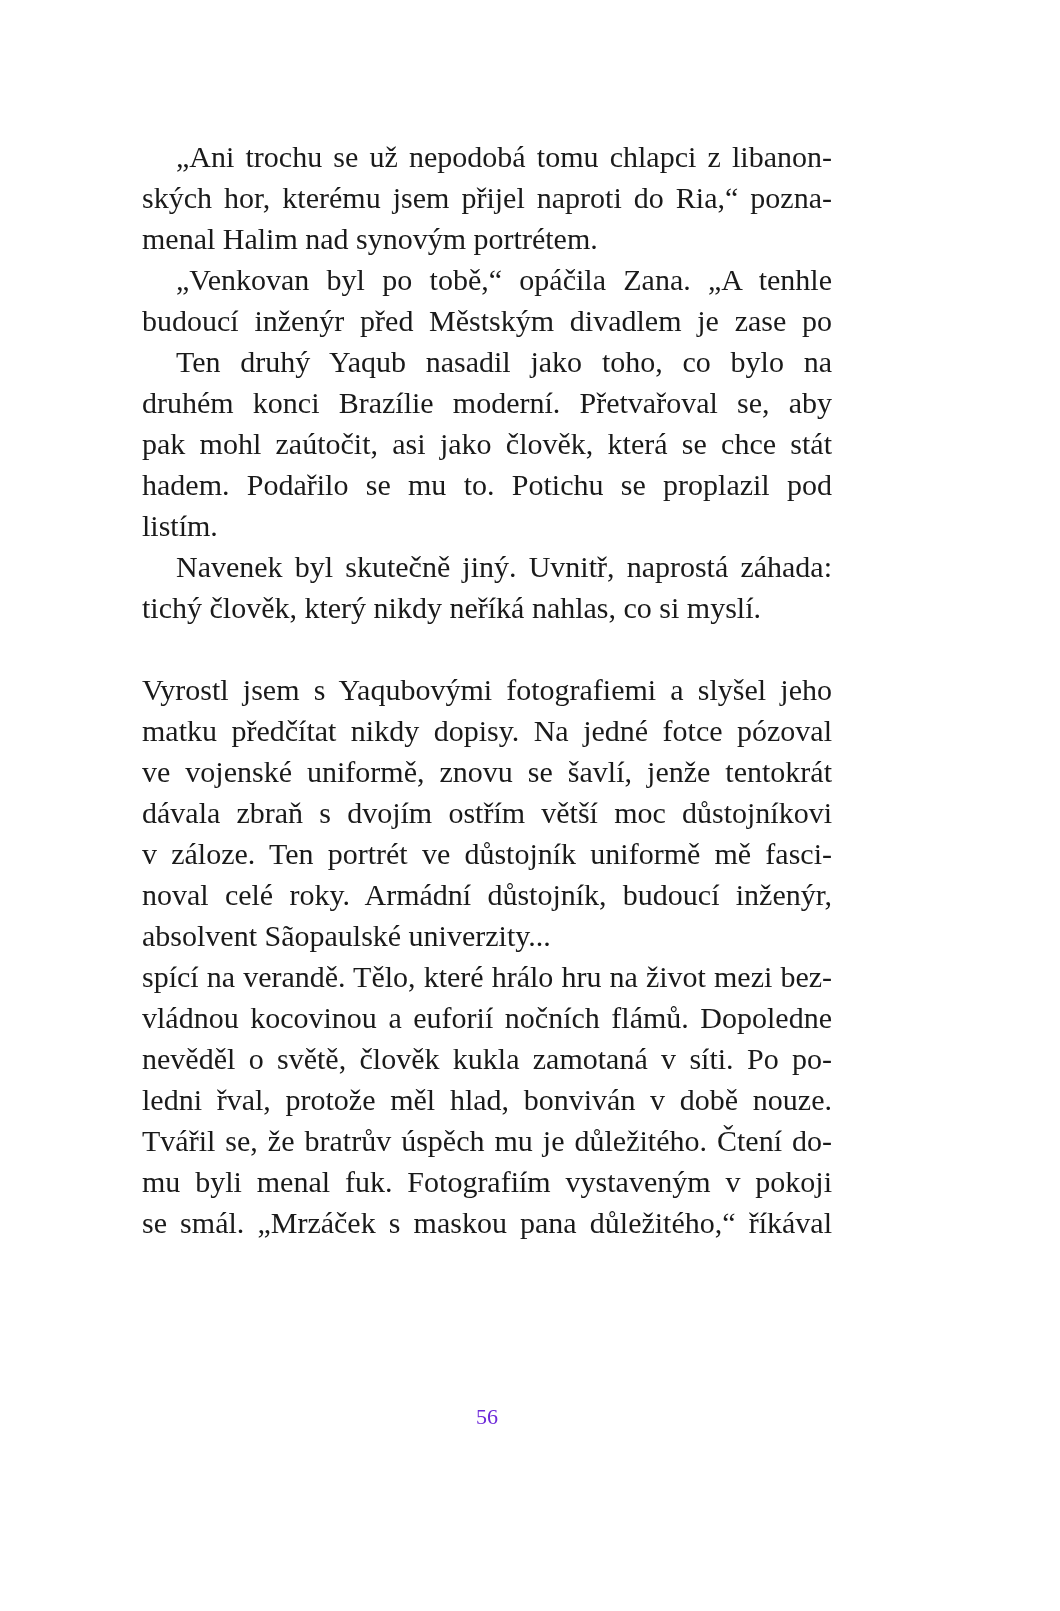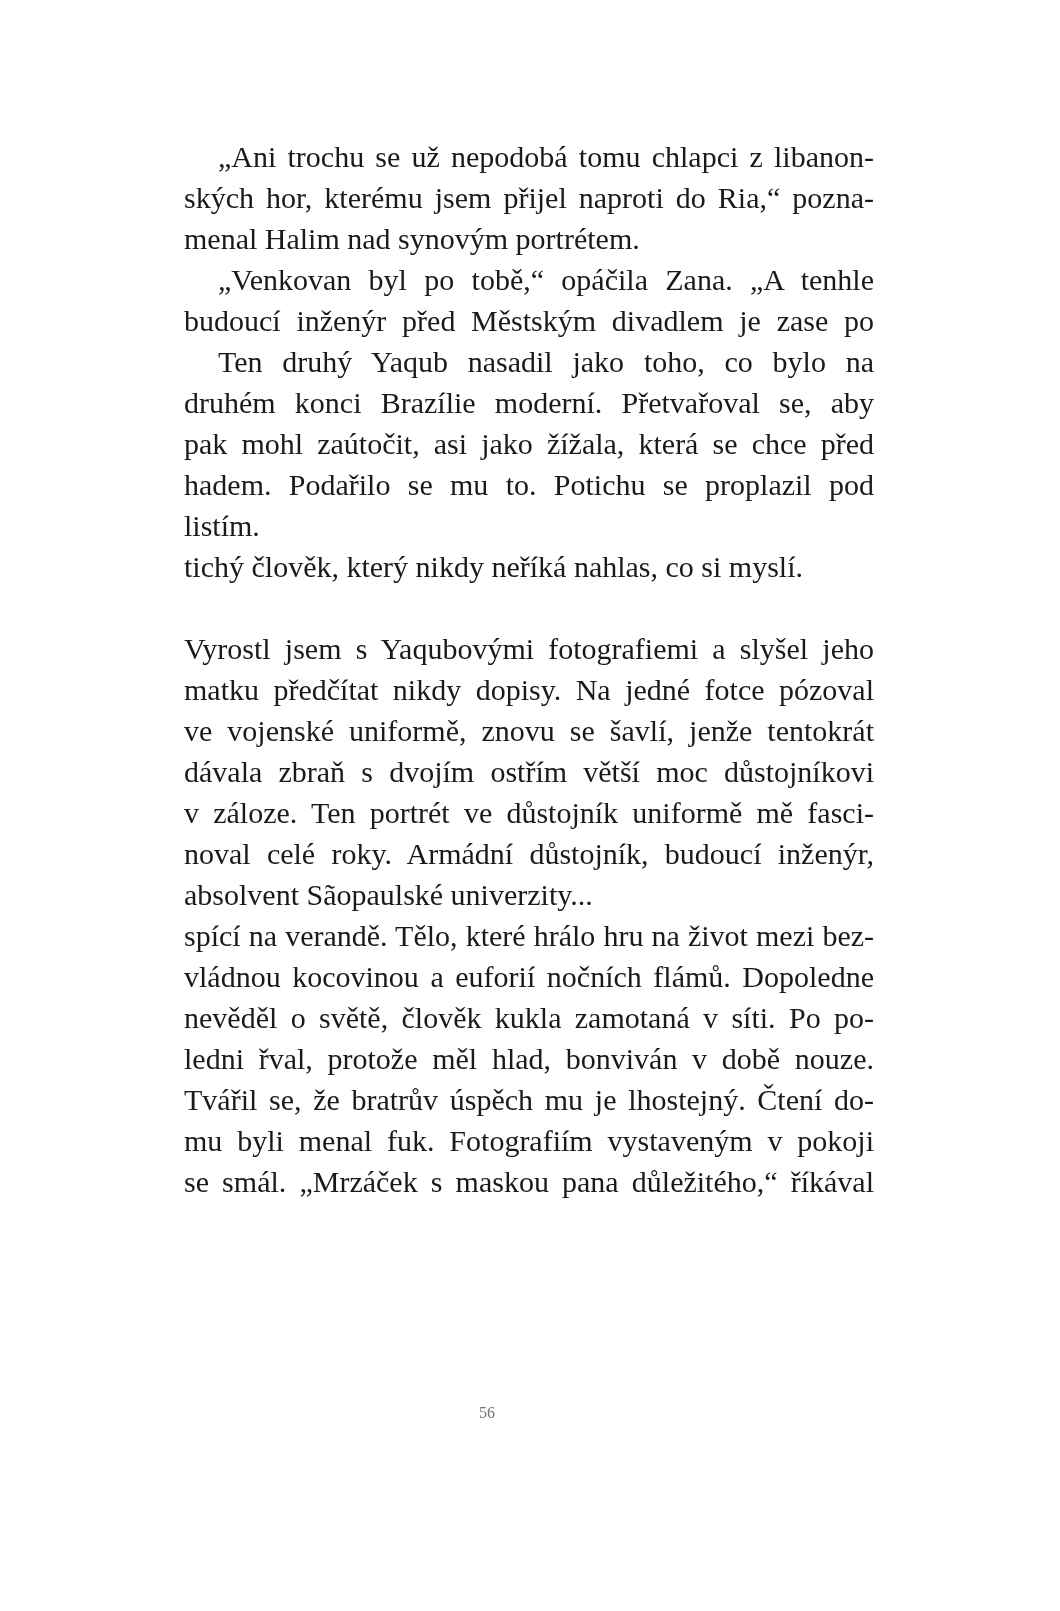--- a/index.html
+++ b/index.html
@@ -6,41 +6,40 @@
     body { width: 1060px; height: 1611px; position: relative; overflow: hidden; }
     .page {
       position: absolute;
       left: 142px;
       top: 136px;
       width: 690px;
       font-family: "Liberation Serif", "DejaVu Serif", serif;
       font-size: 30px;
       line-height: 41px;
       color: #1a1a1a;
-      margin-left: 42px;
     }
     .line {
       display: block;
       white-space: nowrap;
       text-align: justify;
       text-align-last: justify;
       height: 41px;
     }
     .line.last { text-align-last: left; }
     .line.indent { padding-left: 34px; }
     .gap { height: 41px; }
     .page-number {
       position: absolute;
       left: 0; right: 0;
       top: 1404px;
       width: 974px;
       text-align: center;
       font-family: "Liberation Serif", "DejaVu Serif", serif;
-      font-size: 16px;
-      color: #737373;
+      font-size: 22px;
+      color: #6d28d9;
     }
   </style>
 </head>
 <body>
 
 <div class="page">
 
   <div>
     <span class="line indent">„Ani trochu se už nepodobá tomu chlapci z libanon-</span>
     <span class="line">ských hor, kterému jsem přijel naproti do Ria,“ pozna-</span>
@@ -48,45 +47,46 @@
   </div>
 
   <div>
     <span class="line indent">„Venkovan byl po tobě,“ opáčila Zana. „A tenhle</span>
     <span class="line">budoucí inženýr před Městským divadlem je zase po</span>
   </div>
 
   <div>
     <span class="line indent">Ten druhý Yaqub nasadil jako toho, co bylo na</span>
     <span class="line">druhém konci Brazílie moderní. Přetvařoval se, aby</span>
-    <span class="line">pak mohl zaútočit, asi jako žížala, která se chce před</span>
+    <span class="line">pak mohl zaútočit, asi jako člověk, která se chce stát</span>
     <span class="line">hadem. Podařilo se mu to. Potichu se proplazil pod</span>
     <span class="line last">listím.</span>
   </div>
 
   <div>
+    <span class="line indent">Navenek byl skutečně jiný. Uvnitř, naprostá záhada:</span>
     <span class="line last">tichý člověk, který nikdy neříká nahlas, co si myslí.</span>
   </div>
 
   <div class="gap"></div>
 
   <div>
     <span class="line">Vyrostl jsem s Yaqubovými fotografiemi a slyšel jeho</span>
     <span class="line">matku předčítat nikdy dopisy. Na jedné fotce pózoval</span>
     <span class="line">ve vojenské uniformě, znovu se šavlí, jenže tentokrát</span>
     <span class="line">dávala zbraň s dvojím ostřím větší moc důstojníkovi</span>
     <span class="line">v záloze. Ten portrét ve důstojník uniformě mě fasci-</span>
     <span class="line">noval celé roky. Armádní důstojník, budoucí inženýr,</span>
     <span class="line last">absolvent Sãopaulské univerzity...</span>
   </div>
 
   <div>
     <span class="line">spící na verandě. Tělo, které hrálo hru na život mezi bez-</span>
     <span class="line">vládnou kocovinou a euforií nočních flámů. Dopoledne</span>
     <span class="line">nevěděl o světě, člověk kukla zamotaná v síti. Po po-</span>
     <span class="line">ledni řval, protože měl hlad, bonviván v době nouze.</span>
-    <span class="line">Tvářil se, že bratrův úspěch mu je lhostejný. Čtení do-</span>
+    <span class="line">Tvářil se, že bratrův úspěch mu je důležitého. Čtení do-</span>
     <span class="line">mu byli menal fuk. Fotografiím vystaveným v pokoji</span>
     <span class="line">se smál. „Mrzáček s maskou pana důležitého,“ říkával</span>
   </div>
 </div>
 
 <div class="page-number">56</div>
 
 </body></html>

